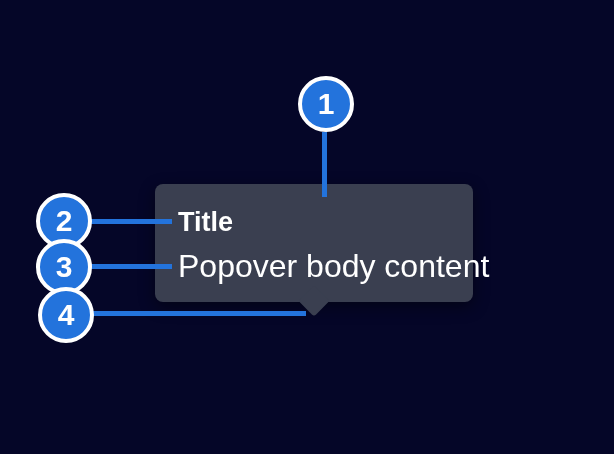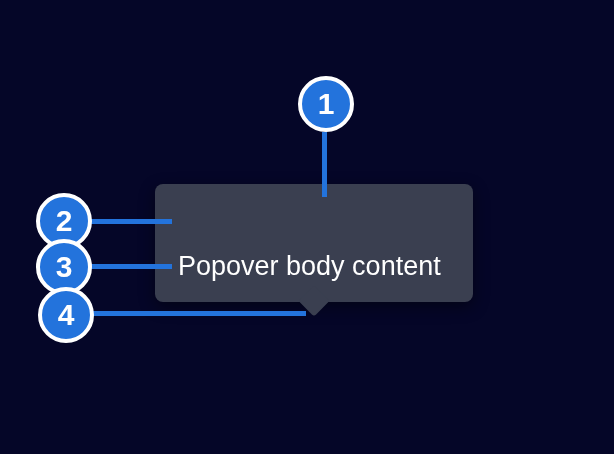--- a/index.html
+++ b/index.html
@@ -38,21 +38,21 @@
     font-weight: bold;
     color: var(--text, #ffffff);
     white-space: nowrap;
   }
   .popover-body {
     position: absolute;
     left: 23px;
     top: 62px;
     height: 40px;
     line-height: 40px;
-    font-size: 27px;
+    font-size: 32px;
     font-weight: normal;
     color: var(--text, #ffffff);
     white-space: nowrap;
   }
   .popover-arrow {
     position: absolute;
     left: 148px;
     top: 106px;
     width: 22px;
     height: 22px;
@@ -93,20 +93,21 @@
   .badge-2 { left: 36px;  top: 193px; }
   .badge-3 { left: 36px;  top: 239px; }
   .badge-4 { left: 38px;  top: 287px; }
 </style>
 </head>
 <body>
 
 <div class="stage">
 
   <div class="popover">
+    <div class="popover-title">Title</div>
     <div class="popover-body">Popover body content</div>
     <div class="popover-arrow"></div>
   </div>
 
   <div class="callout-line line-1"></div>
   <div class="callout-line line-2"></div>
   <div class="callout-line line-3"></div>
   <div class="callout-line line-4"></div>
 
   <div class="callout-badge badge-1">1</div>

